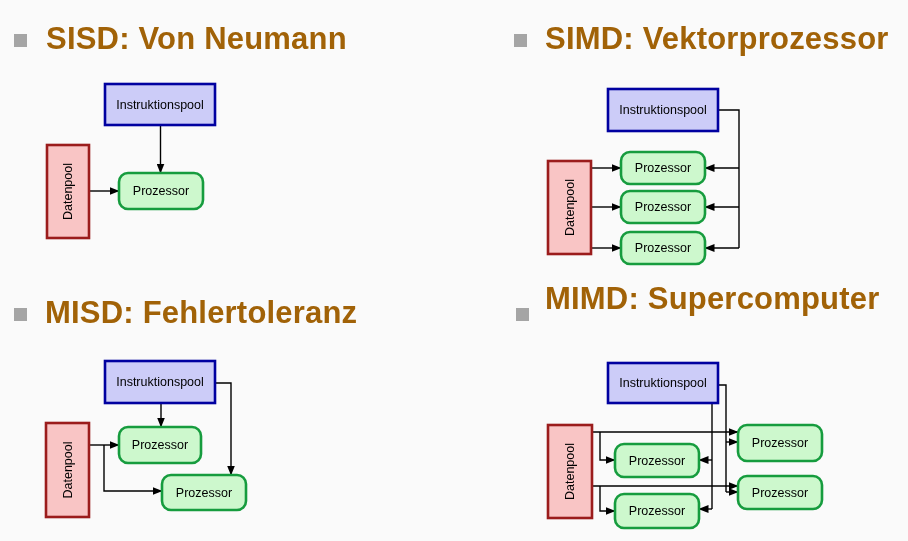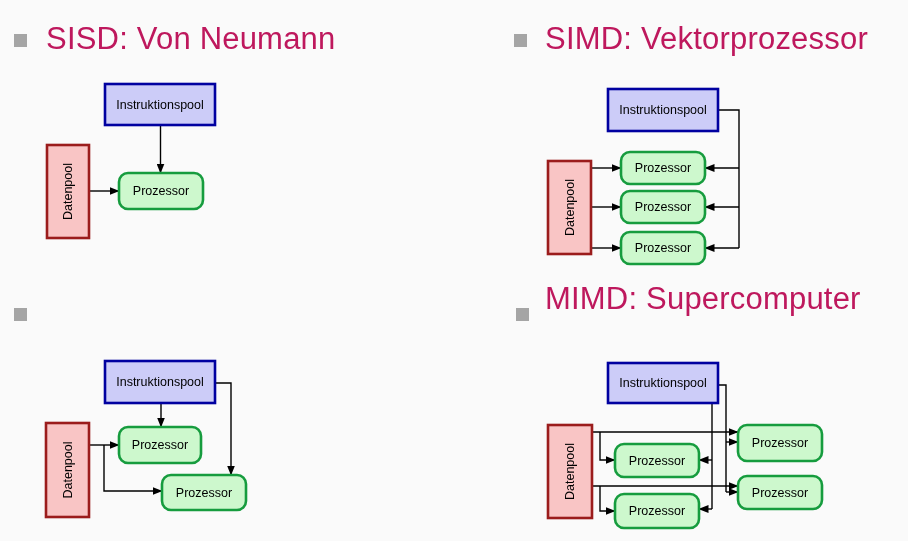--- a/index.html
+++ b/index.html
@@ -7,22 +7,22 @@
     position:relative;
     width:908px;height:541px;
     background:#fafafa;
     overflow:hidden;
     font-family:"Liberation Sans",sans-serif;
   }
   .heading{
     position:absolute;
     font-size:31px;
     line-height:1;
-    font-weight:400;
-    color:#be185d;
+    font-weight:700;
+    color:#a16207;
     white-space:nowrap;
     letter-spacing:0.2px;
   }
   .bullet{
     position:absolute;
     width:13px;height:13px;
     background:#a5a5a5;
   }
   .diagram-svg{position:absolute;left:0;top:0;}
   .ipool{fill:#ccccf8;stroke:#0000a0;stroke-width:2.6;}
@@ -40,20 +40,21 @@
 
 <div class="slide">
 
   <span class="bullet" style="left:14px;top:34px;"></span>
   <div class="heading" style="left:46px;top:23px;">SISD: Von Neumann</div>
 
   <span class="bullet" style="left:514px;top:34px;"></span>
   <div class="heading" style="left:545px;top:23px;">SIMD: Vektorprozessor</div>
 
   <span class="bullet" style="left:14px;top:308px;"></span>
+  <div class="heading" style="left:45px;top:297px;">MISD: Fehlertoleranz</div>
 
   <span class="bullet" style="left:516px;top:308px;"></span>
   <div class="heading" style="left:545px;top:283px;">MIMD: Supercomputer</div>
 
   <svg class="diagram-svg" width="908" height="541" viewBox="0 0 908 541">
     <defs>
       <marker id="arr" viewBox="0 0 10 8" refX="9.5" refY="4" markerWidth="10" markerHeight="8" orient="auto" markerUnits="userSpaceOnUse">
         <path d="M0,0 L10,4 L0,8 Z" fill="#000"></path>
       </marker>
     </defs>

